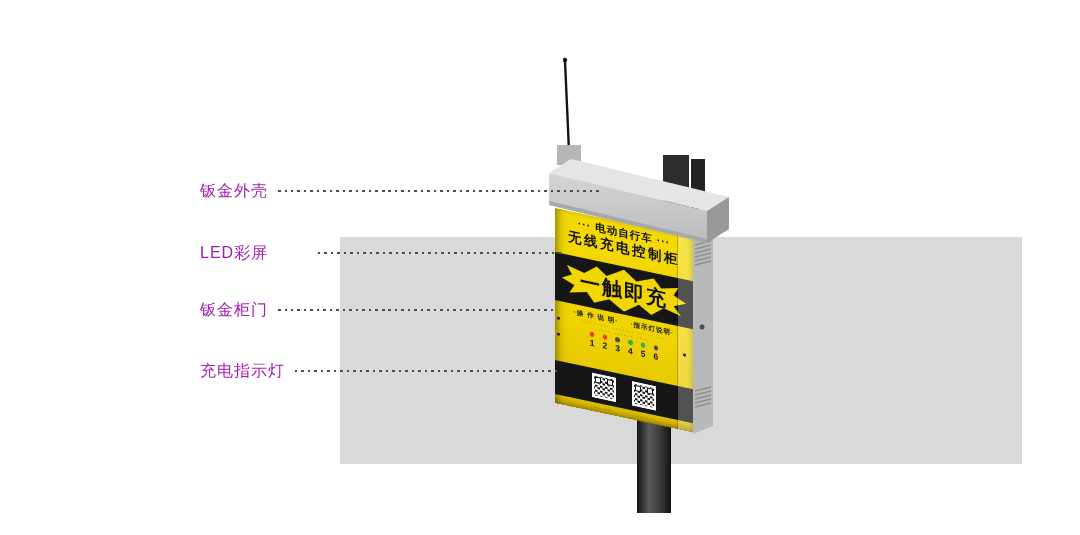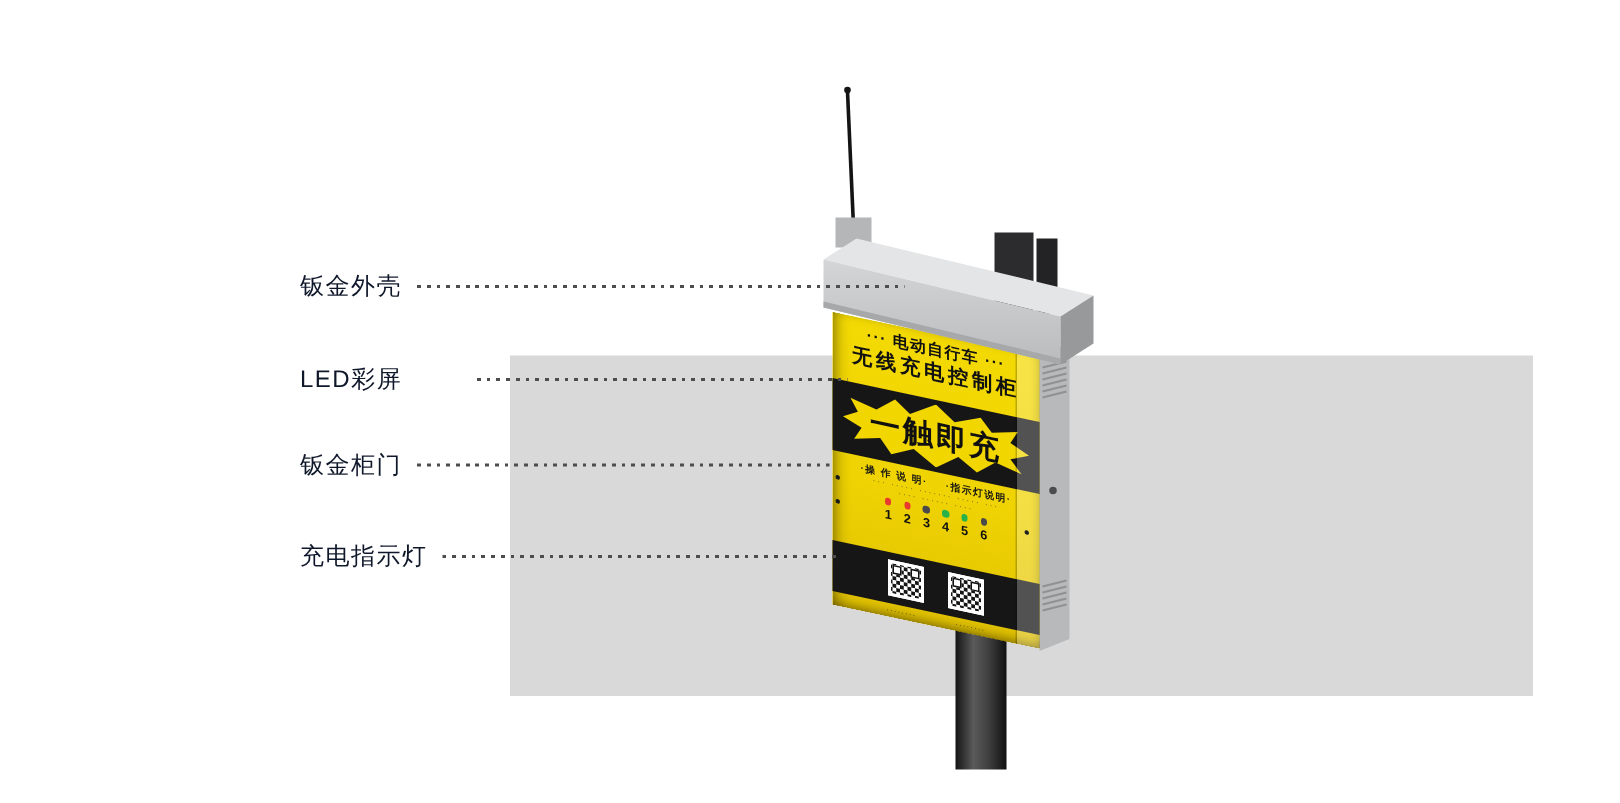--- a/index.html
+++ b/index.html
@@ -51,21 +51,21 @@
   .qr-captions{position:absolute;top:188px;left:0;width:100%;display:flex;justify-content:center;gap:26px;
                font-size:4.5px;color:#222;letter-spacing:1px;}
   .edge-strip{position:absolute;top:0;left:122px;width:16px;height:100%;pointer-events:none;
               background:linear-gradient(90deg,rgba(0,0,0,.22) 0 1px,rgba(255,255,255,.26) 1px);}
   .hinge{position:absolute;left:2px;width:3px;height:3px;border-radius:50%;background:#1b1b1b;}
   .hinge.h1{top:108px;} .hinge.h2{top:124px;}
   .lockdot{position:absolute;left:128px;top:118px;width:3px;height:3px;border-radius:50%;background:#222;}
 
   
   .callout{position:absolute;display:flex;align-items:center;height:22px;z-index:10;}
-  .callout .lbl{font-size:16px;color:#0f172a;white-space:nowrap;margin-right:10px;letter-spacing:1px;}
+  .callout .lbl{font-size:16px;color:#a21caf;white-space:nowrap;margin-right:10px;letter-spacing:1px;}
   .callout .leader{flex:1;height:2px;
         background-image:repeating-linear-gradient(90deg,#4d4d4d 0 2.5px,transparent 2.5px 6.5px);}
   .c1{left:200px;top:180px;width:403px;}
   .c2{left:200px;top:242px;width:365px;gap:40px;}
   .c3{left:200px;top:299px;width:353px;}
   .c4{left:200px;top:360px;width:358px;}
 </style>
 </head>
 <body>
 

